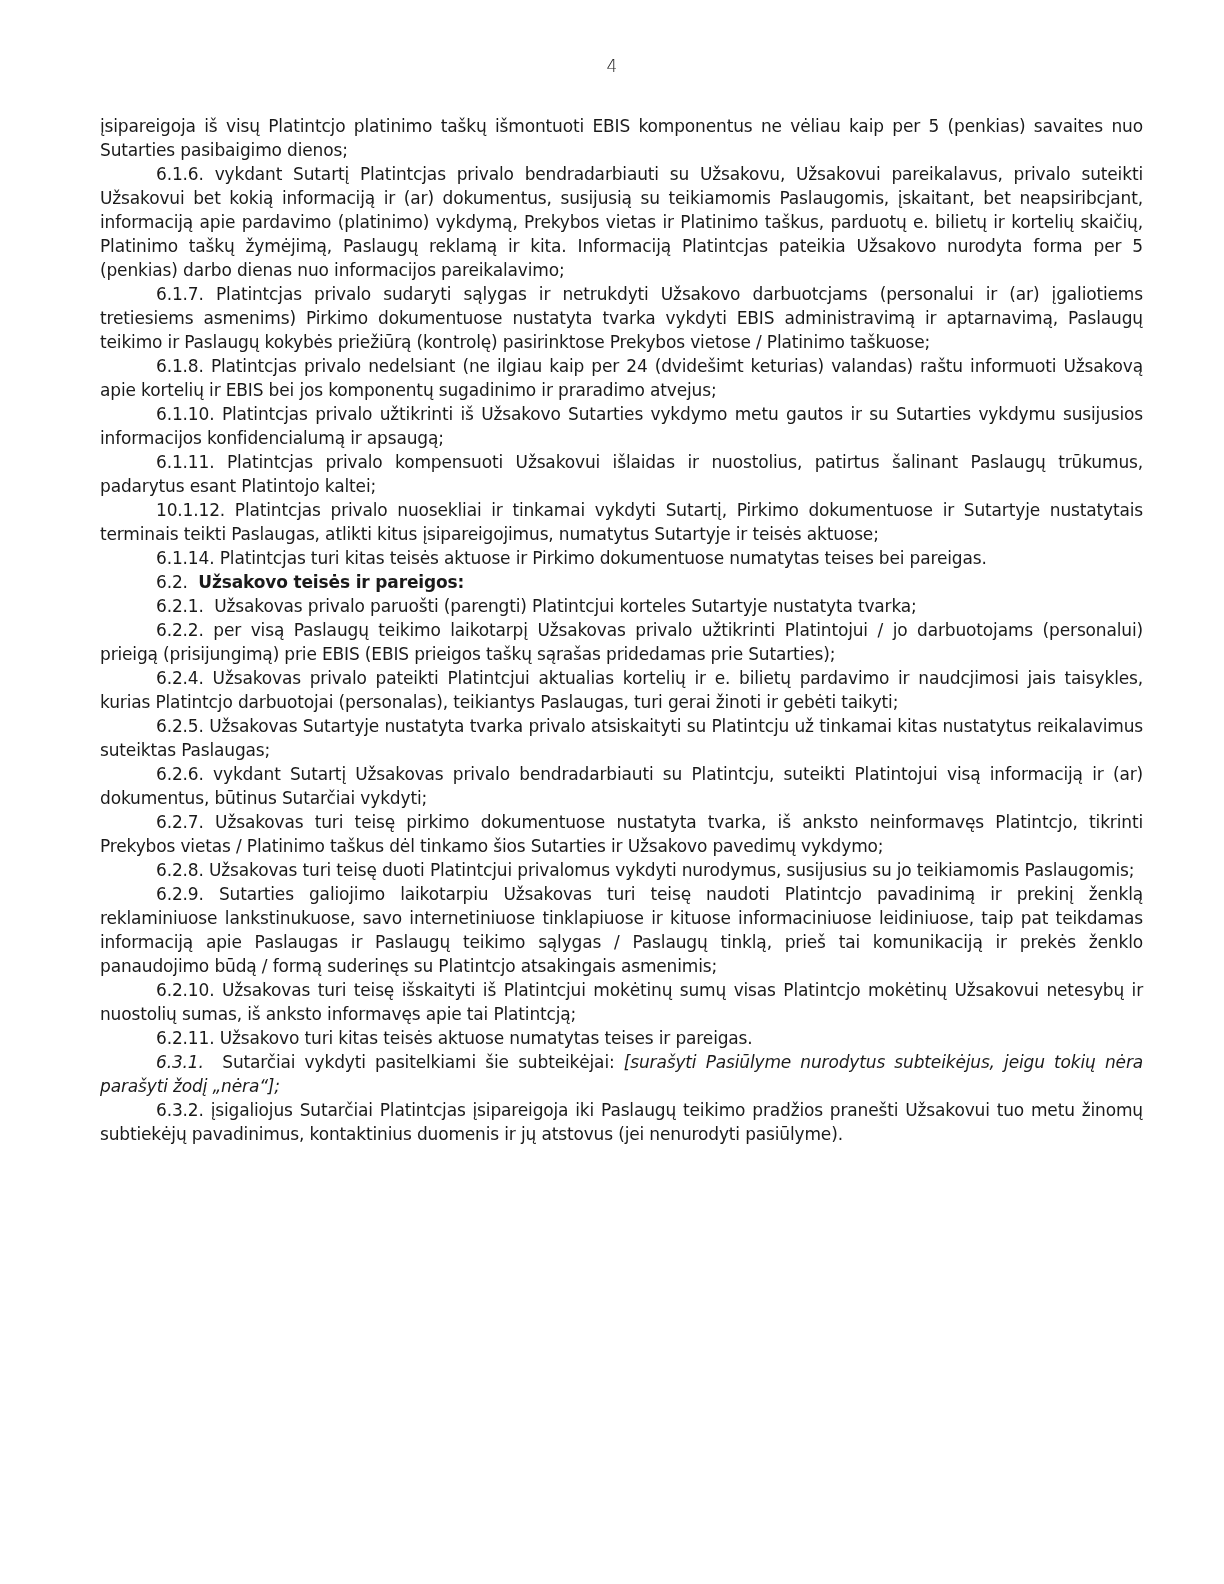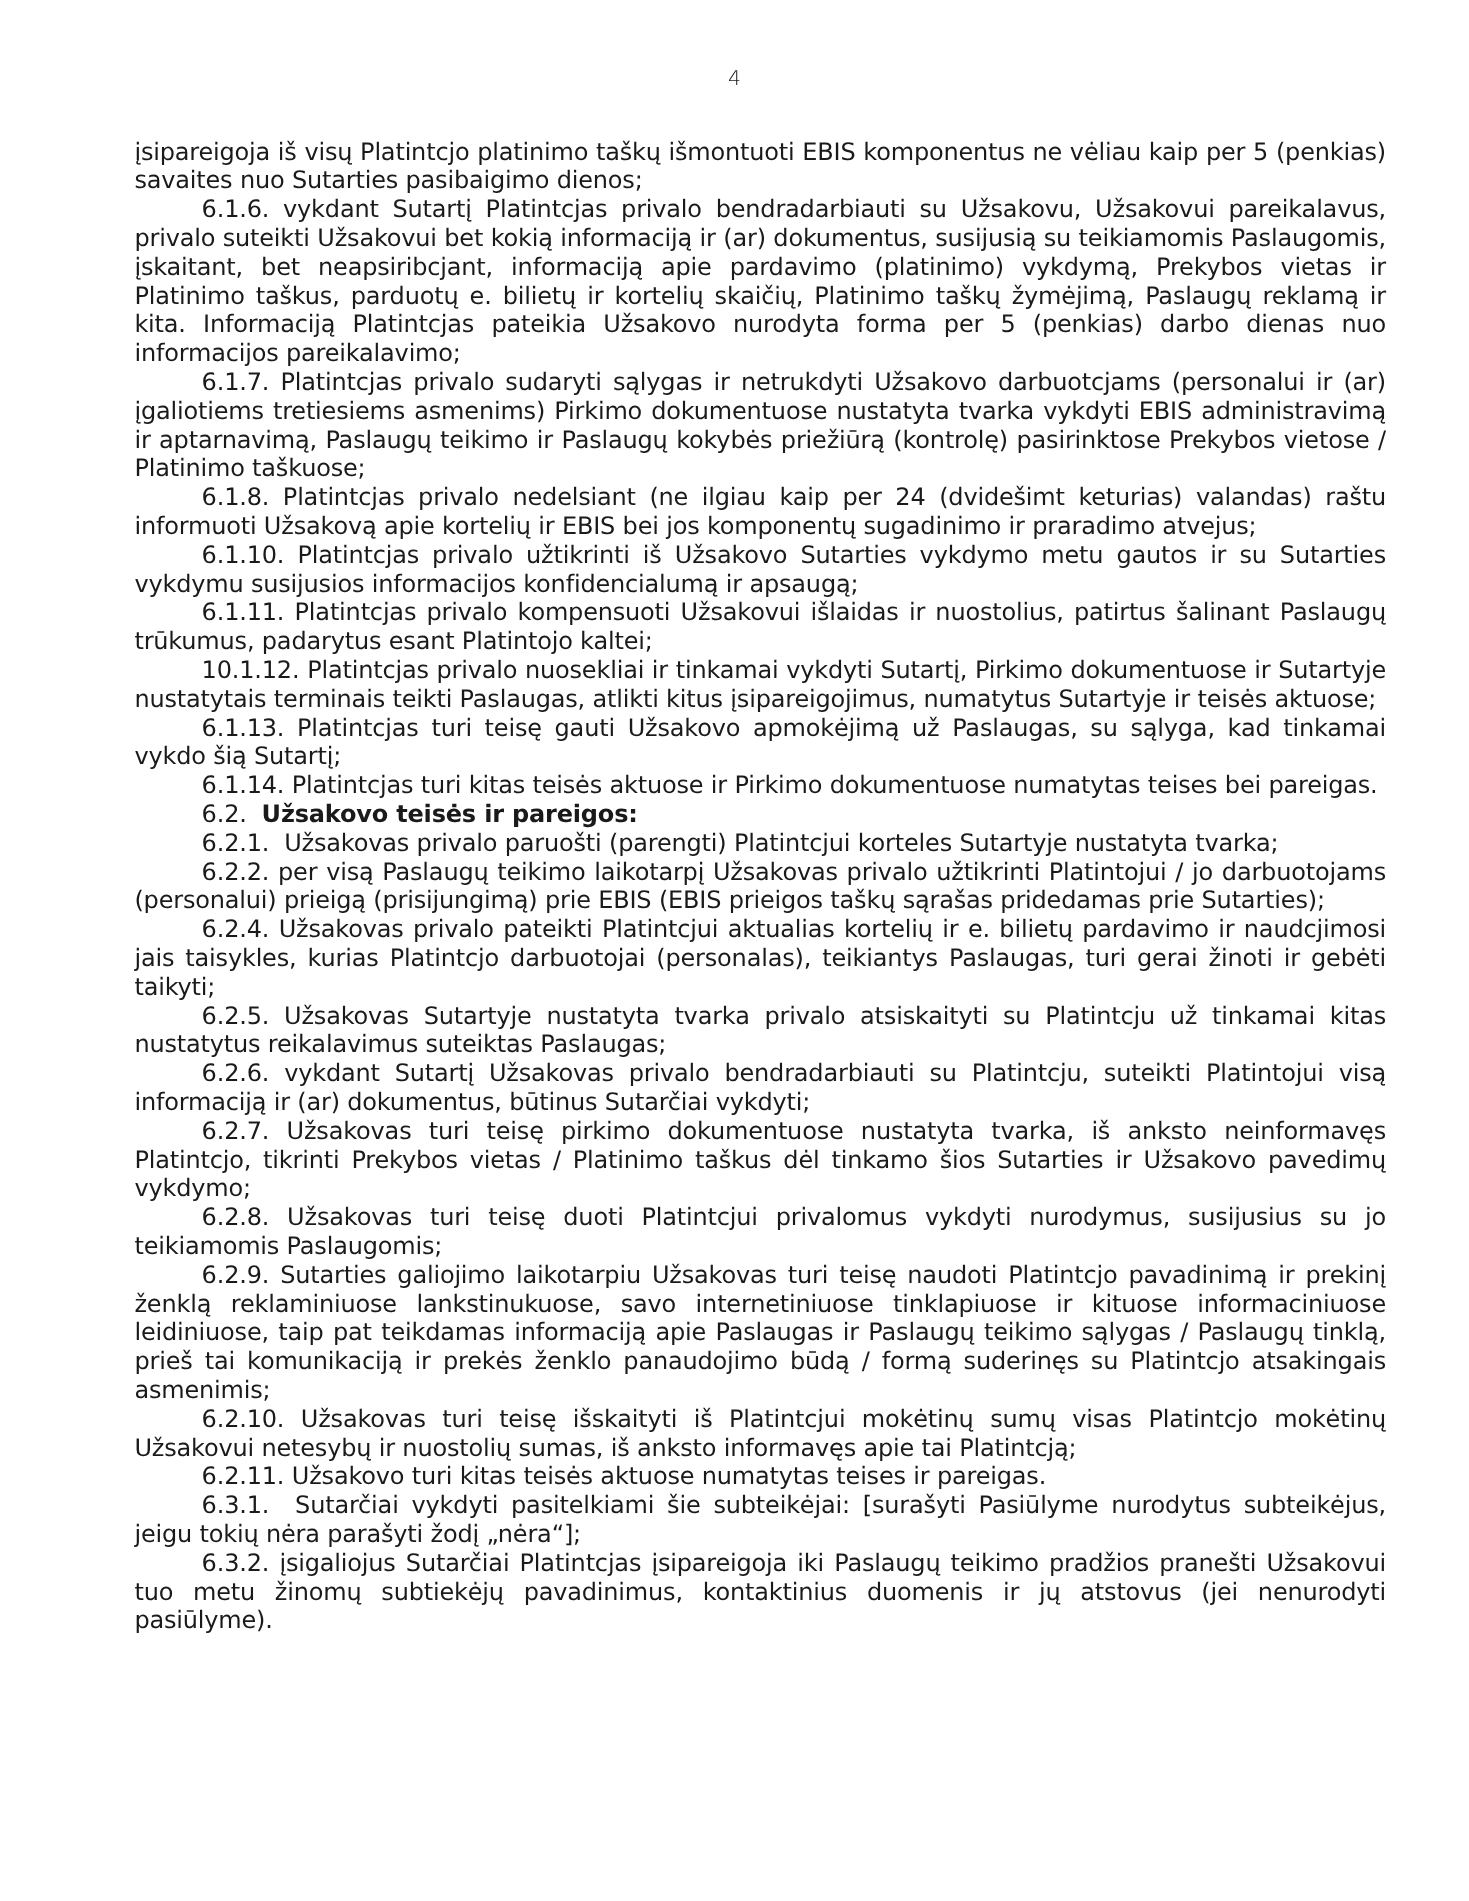--- a/index.html
+++ b/index.html
@@ -5,31 +5,31 @@
   html, body { margin: 0; padding: 0; background: #ffffff; }
   body {
     width: 1224px; height: 1584px; position: relative; overflow: hidden;
     font-family: "DejaVu Sans", sans-serif; color: #1a1a1a;
   }
   .page-number {
     position: absolute; top: 56px; left: 0; width: 1224px; text-align: center;
     font-size: 17px; font-weight: 300;
   }
   .content {
-    position: absolute; top: 114px; left: 112px; width: 1043px;
-    font-size: 20px; line-height: 24px; font-weight: normal;
+    position: absolute; top: 114px; left: 100px; width: 1043px;
+    font-size: 17px; line-height: 24px; font-weight: normal;
     letter-spacing: -0.15px;
   }
   .para {
     margin: 0; text-align: justify; text-indent: 56px;
   }
   .para.noindent { text-indent: 0; }
   .num { white-space: pre; }
   .bold { font-weight: bold; }
-  .italic { }
+  .italic { font-style: italic; }
 </style>
 </head>
 <body>
 
 <div class="page-number">4</div>
 
 <div class="content">
 
   <p class="para noindent">
     <span>įsipareigoja iš visų Platintcjo platinimo taškų išmontuoti EBIS komponentus ne vėliau kaip per 5 (penkias) savaites nuo Sutarties pasibaigimo dienos;</span>
@@ -51,24 +51,20 @@
     <span class="num">6.1.10.</span>
     <span>Platintcjas privalo užtikrinti iš Užsakovo Sutarties vykdymo metu gautos ir su Sutarties vykdymu susijusios informacijos konfidencialumą ir apsaugą;</span>
   </p>
   <p class="para">
     <span class="num">6.1.11.</span>
     <span>Platintcjas privalo kompensuoti Užsakovui išlaidas ir nuostolius, patirtus šalinant Paslaugų trūkumus, padarytus esant Platintojo kaltei;</span>
   </p>
   <p class="para">
     <span class="num">10.1.12.</span>
     <span>Platintcjas privalo nuosekliai ir tinkamai vykdyti Sutartį, Pirkimo dokumentuose ir Sutartyje nustatytais terminais teikti Paslaugas, atlikti kitus įsipareigojimus, numatytus Sutartyje ir teisės aktuose;</span>
-  </p>
-  <p class="para">
-    <span class="num">6.1.13.</span>
-    <span>Platintcjas turi teisę gauti Užsakovo apmokėjimą už Paslaugas, su sąlyga, kad tinkamai vykdo šią Sutartį;</span>
   </p>
   <p class="para">
     <span class="num">6.1.14.</span>
     <span>Platintcjas turi kitas teisės aktuose ir Pirkimo dokumentuose numatytas teises bei pareigas.</span>
   </p>
 
   <p class="para">
     <span class="num">6.2.</span>&nbsp;
     <span class="bold">Užsakovo teisės ir pareigos:</span>
   </p>

